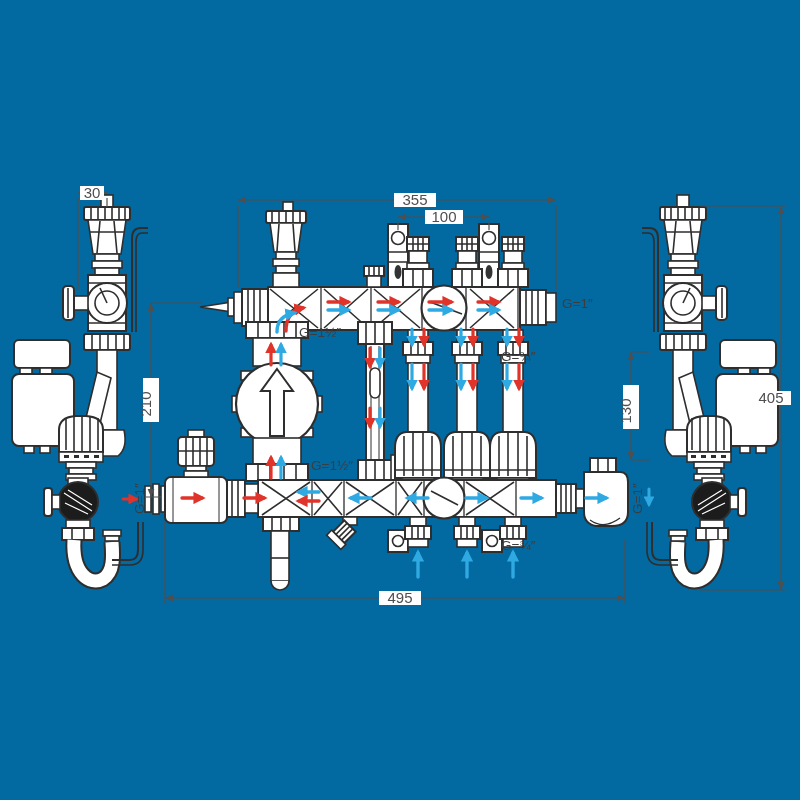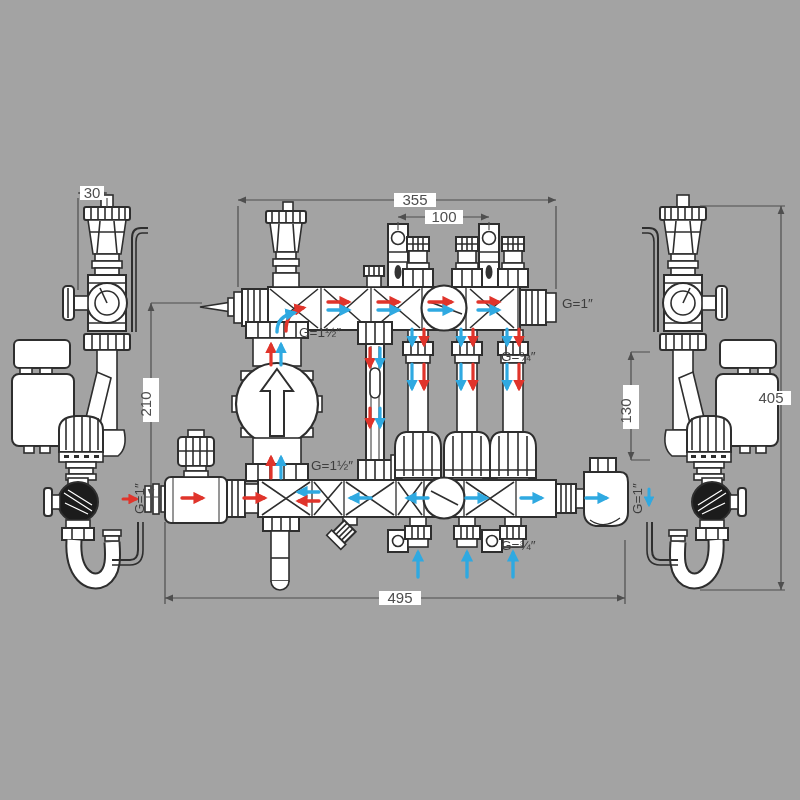--- a/index.html
+++ b/index.html
@@ -1,16 +1,16 @@
 <!DOCTYPE html>
 <html><head>
 <meta charset="utf-8">
 <style>
   html,body{margin:0;padding:0;background:#ffffff;}
-  .stage{position:relative;width:800px;height:800px;background:#a3a3a3;overflow:hidden;
+  .stage{position:relative;width:800px;height:800px;background:#0369a1;overflow:hidden;
          font-family:"Liberation Sans", sans-serif;}
   svg{position:absolute;left:0;top:0;}
   text{font-family:"Liberation Sans", sans-serif;}
   .dimtxt{font-size:15px;fill:#4f4f4f;}
   .gtxt{font-size:13.5px;fill:#3d3d3d;}
 </style>
 </head>
 <body>
 
 <div class="stage">

